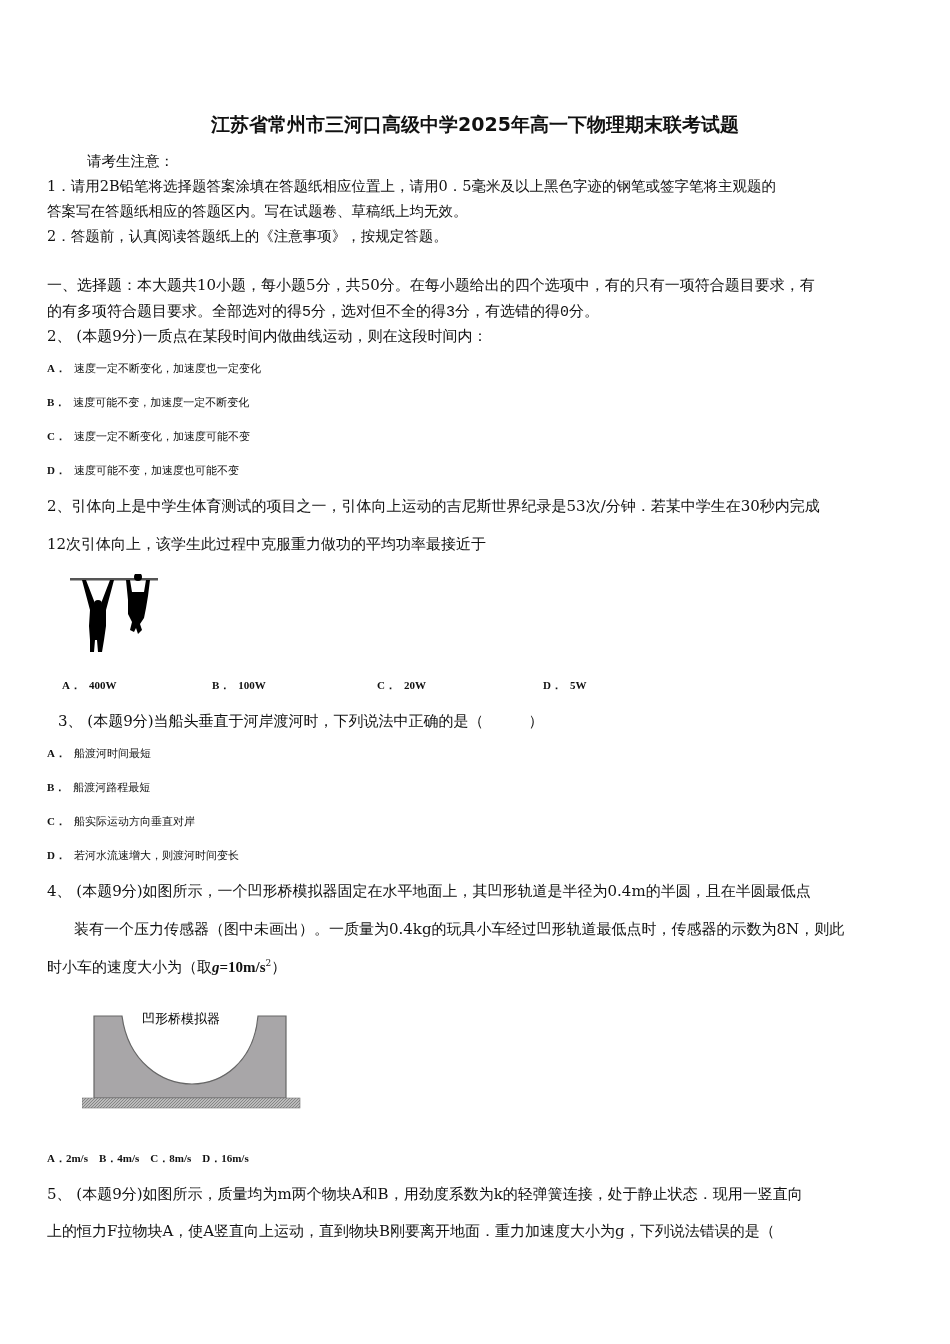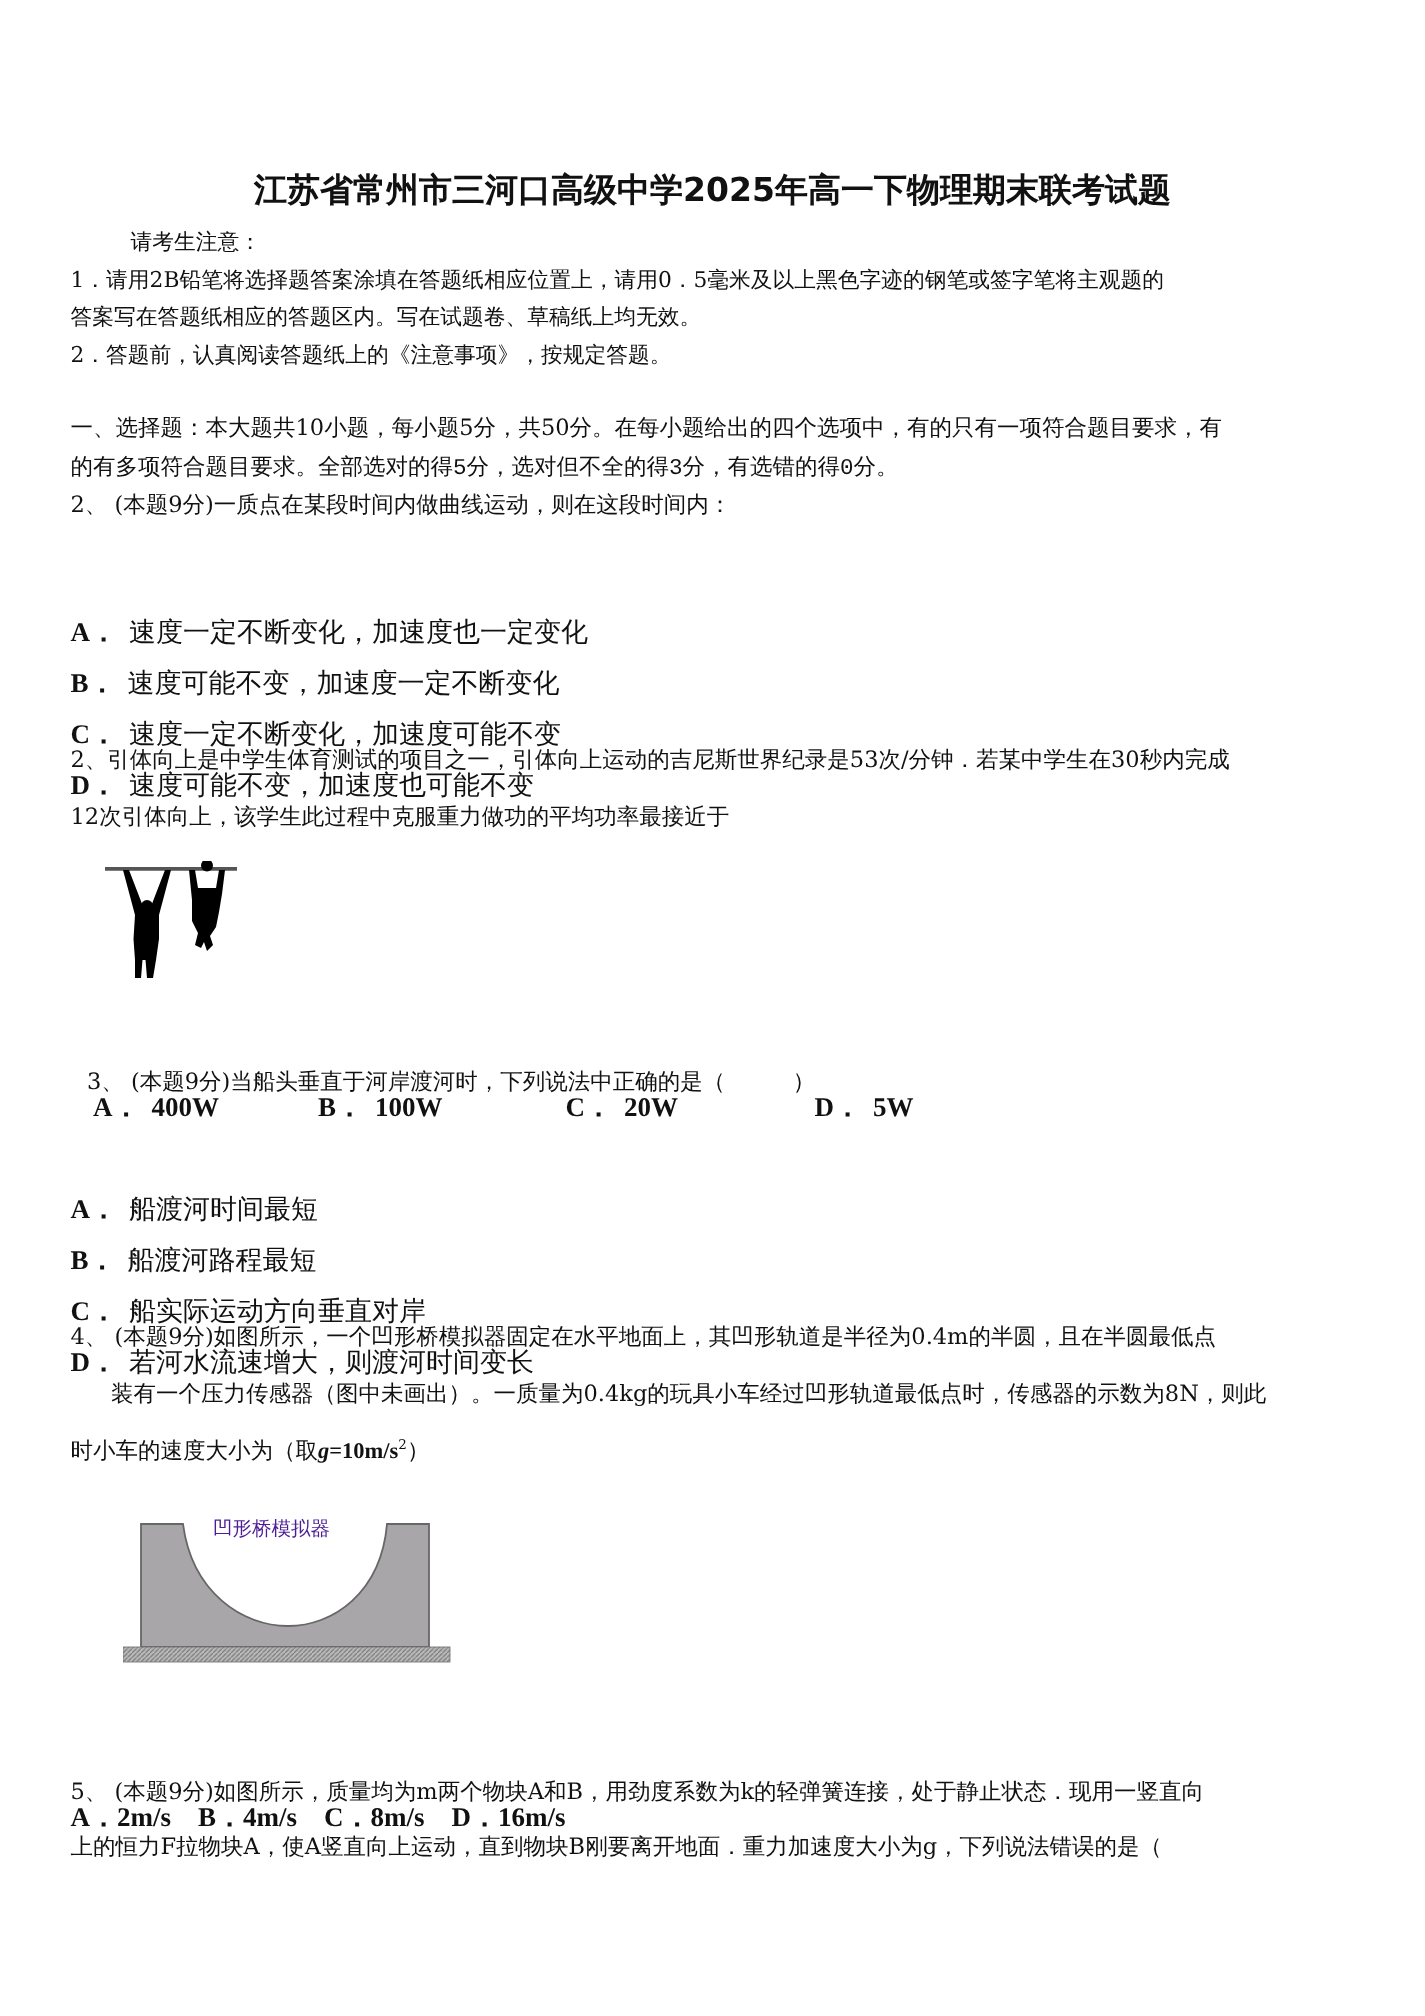--- a/index.html
+++ b/index.html
@@ -1,23 +1,23 @@
 <!DOCTYPE html>
 <html><head>
 <meta charset="utf-8">
 <style>
   html, body { margin: 0; padding: 0; background: #ffffff; }
   body { width: 950px; height: 1344px; position: relative; overflow: hidden;
          font-family: "DejaVu Serif", "Liberation Serif", serif; color: #111; }
   .abs { position: absolute; white-space: nowrap; }
   .title { left: 0; width: 950px; top: 112px; text-align: center;
-           font-family: "DejaVu Sans", "Liberation Sans", sans-serif; font-weight: bold; font-size: 22px; letter-spacing: 0px; }
+           font-family: "DejaVu Sans", "Liberation Sans", sans-serif; font-weight: bold; font-size: 19px; letter-spacing: 0px; }
   .note { font-size: 14.5px; left: 47px; }
   .body { font-size: 15px; left: 47px; }
-  .opt { font-size: 18px; margin-top: 48px; }
+  .opt { font-size: 11px; }
   .opt b { font-family: "Liberation Serif", serif; font-weight: bold; margin-right: 8px; }
   .num { font-family: "Liberation Serif", serif; font-weight: bold; }
   .q-figure { position: absolute; }
   .ital { font-style: italic; font-family: "Liberation Serif", serif; font-weight: bold; }
 </style>
 </head>
 <body>
 
 <div class="abs title">江苏省常州市三河口高级中学2025年高一下物理期末联考试题</div>
 
@@ -67,19 +67,19 @@
   <svg width="220" height="100" viewBox="0 0 220 100" style="position:absolute; left:0; top:0;">
     <defs>
       <pattern id="hatch" width="3" height="3" patternUnits="userSpaceOnUse">
         <rect width="3" height="3" fill="#bbb"></rect>
         <path d="M0 3 L3 0" stroke="#777" stroke-width="0.8"></path>
       </pattern>
     </defs>
     <path d="M12 4 L40 4 C 46 50, 80 72, 110 72 C 140 72, 172 50, 176 4 L204 4 L204 86 L12 86 Z" fill="#a8a6a8" stroke="#666" stroke-width="1.2"></path>
     <rect x="0" y="86" width="218" height="10" fill="url(#hatch)" stroke="#777" stroke-width="0.6"></rect>
   </svg>
-  <div style="position:absolute; left:60px; top:-2px; font-size:13px; color:#4c1d95; font-family:'DejaVu Serif', serif;">凹形桥模拟器</div>
+  <div style="position:absolute; left:60px; top:-2px; font-size:13px; color:#000000; font-family:'DejaVu Serif', serif;">凹形桥模拟器</div>
 </div>
 
 <div class="abs opt num" style="left:47px; top:1151px; font-weight:bold;">A．2m/s　B．4m/s　C．8m/s　D．16m/s</div>
 
 <div class="abs body" style="top:1185px;">5、 (本题9分)如图所示，质量均为m两个物块A和B，用劲度系数为k的轻弹簧连接，处于静止状态．现用一竖直向</div>
 <div class="abs body" style="top:1222px;">上的恒力F拉物块A，使A竖直向上运动，直到物块B刚要离开地面．重力加速度大小为g，下列说法错误的是（</div>
 
 </body></html>

